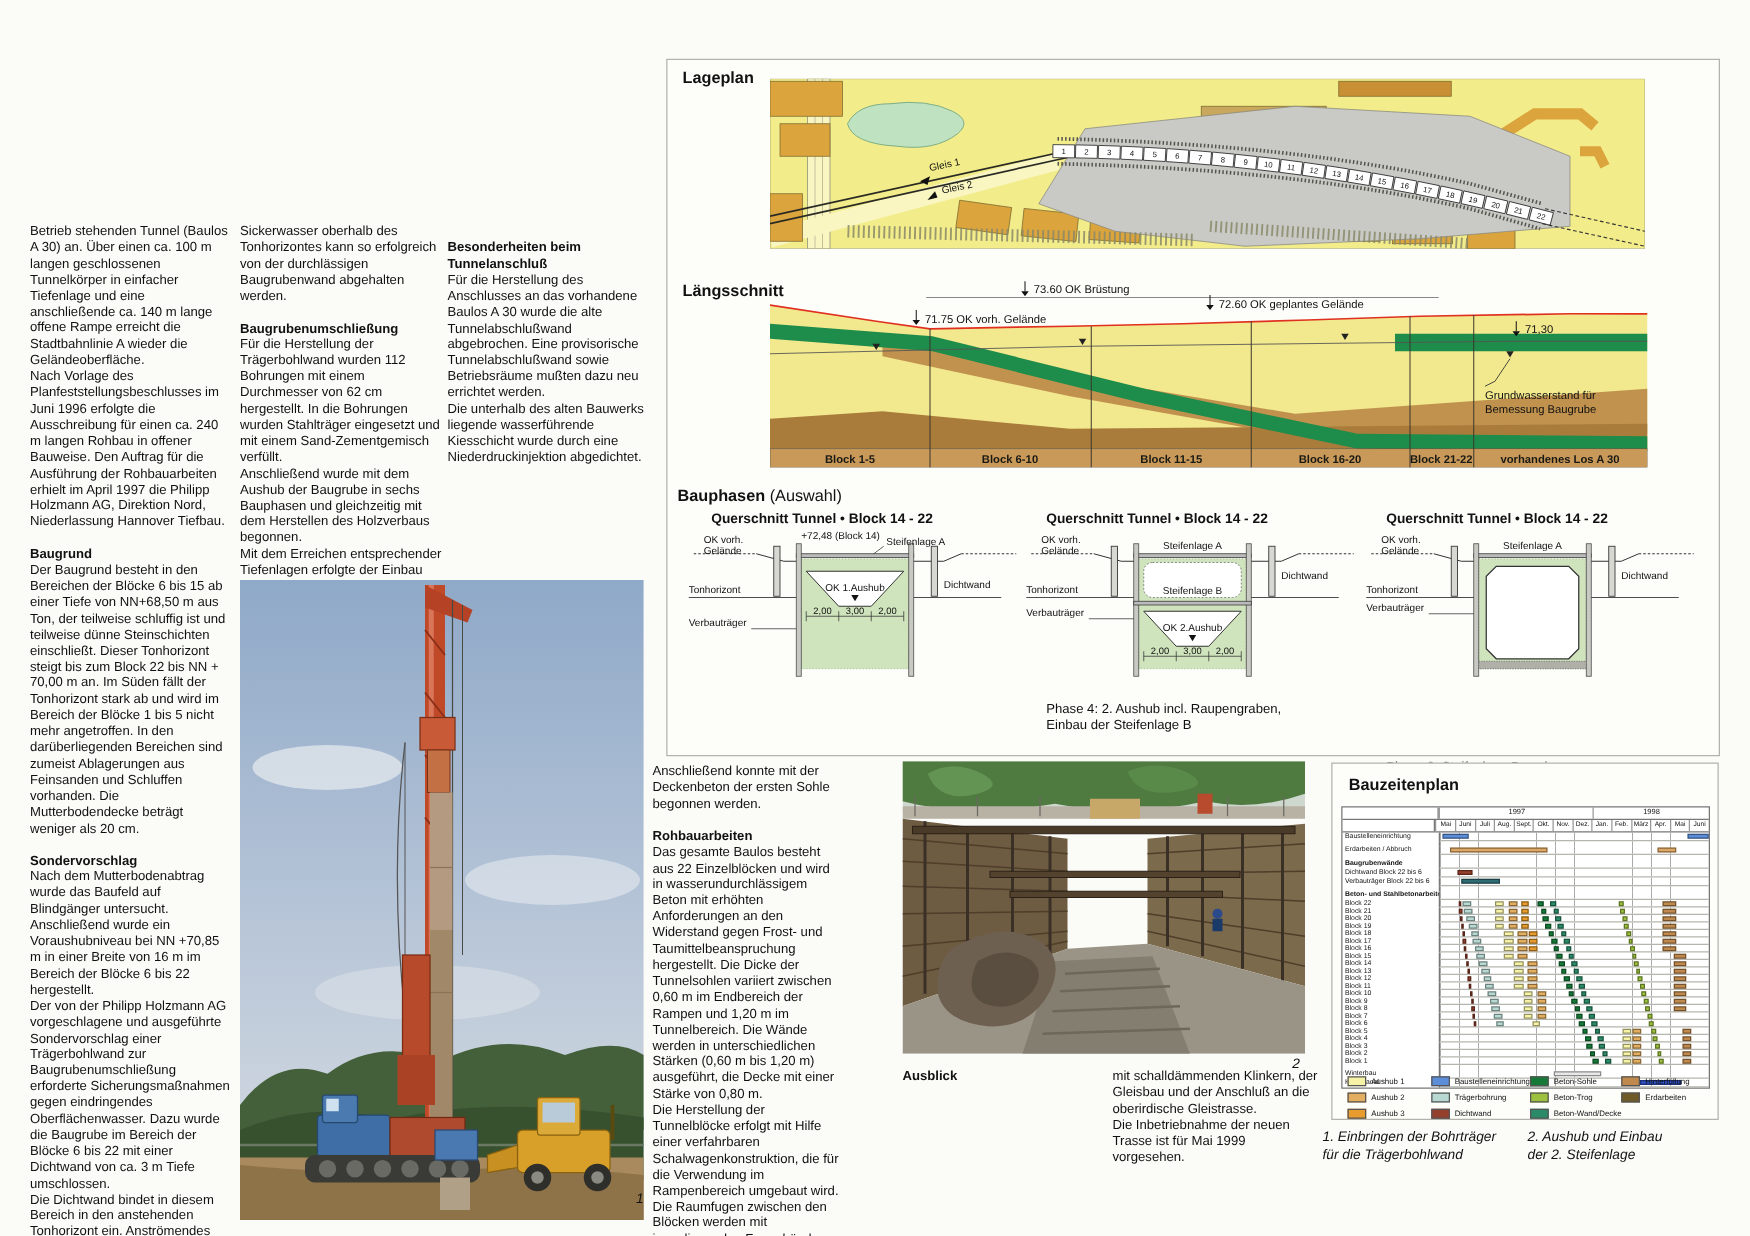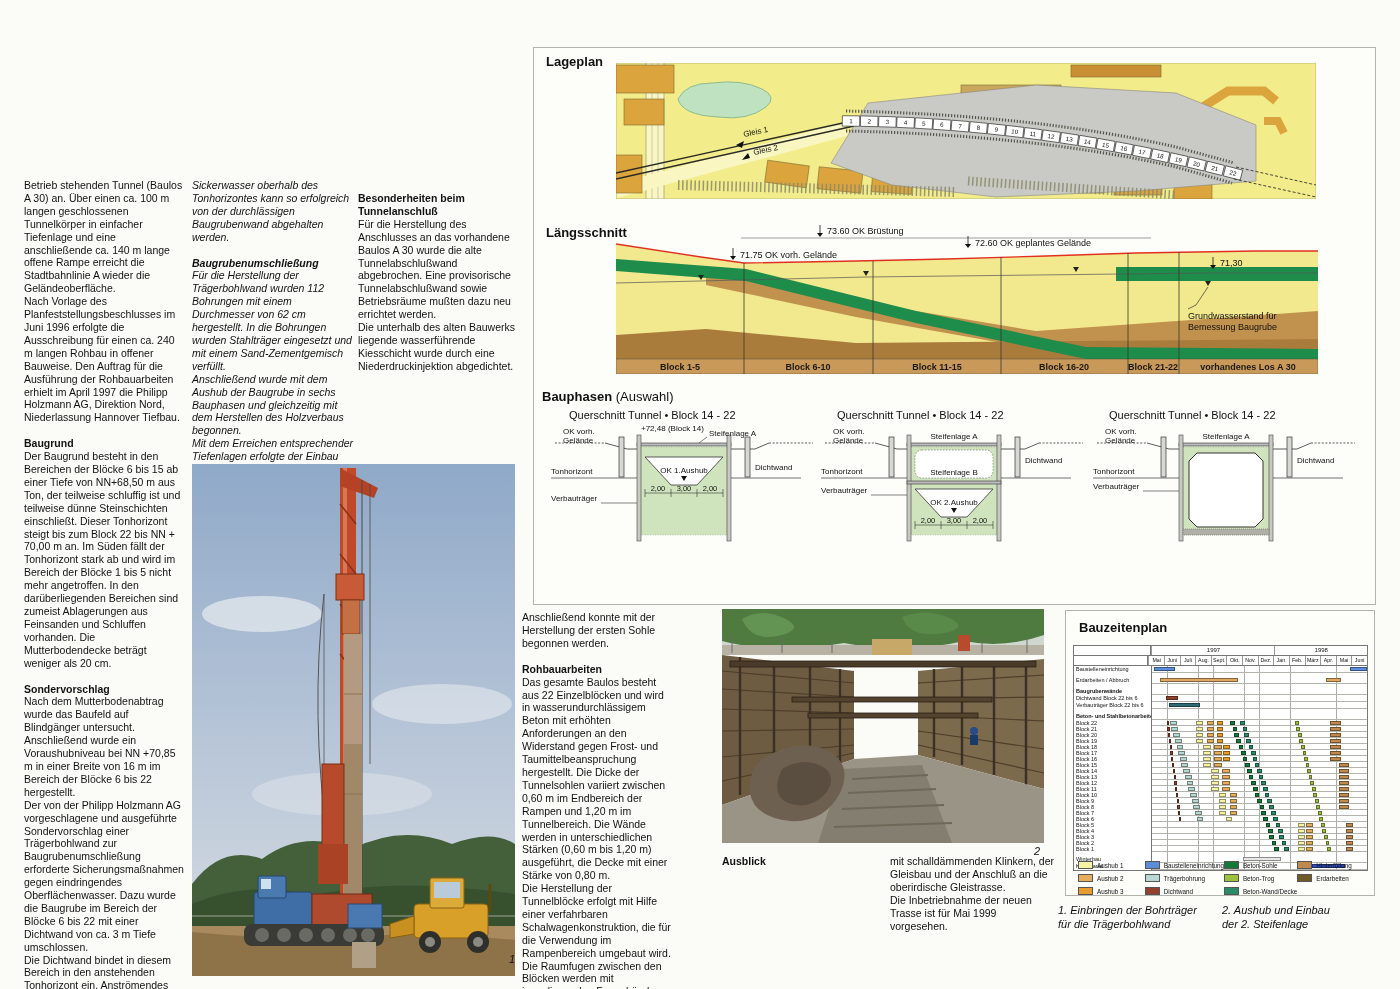--- a/index.html
+++ b/index.html
@@ -4,21 +4,21 @@
 <style>
   html,body{margin:0;padding:0;}
   body{width:1400px;height:989px;background:#fbfbf8;font-family:"Liberation Sans",sans-serif;color:#111;position:relative;overflow:hidden;}
   .abs{position:absolute;}
   .col{font-size:10.5px;line-height:12.9px;text-align:left;}
   .prel{white-space:pre-line;}
   .h{font-weight:bold;display:block;margin-top:13px;}
   .h-first{font-weight:bold;display:block;}
   .panel{border:1px solid #b3b3ac;background:#fdfdfa;}
   .sect-title{font-size:13px;font-weight:bold;}
-  .qs-title{font-size:11px;font-weight:normal;}
+  .qs-title{font-size:11px;font-weight:bold;}
   .qs-cap{font-size:10.5px;line-height:13px;white-space:pre-line;}
   .figcap{font-size:11px;font-style:italic;line-height:14px;white-space:pre-line;}
   .photonum{font-size:11px;font-style:italic;text-align:right;}
   
   #gantt{font-size:5.5px;color:#111;}
   .g-table{border:1px solid #777;background:#fff;}
   .g-hrow{display:flex;border-bottom:0.5px solid #777;}
   .g-hcell{border-left:0.5px solid #999;text-align:center;font-size:6px;line-height:9px;height:9px;overflow:hidden;}
   .g-row{display:flex;}
   .g-label{width:78px;padding-left:2px;box-sizing:border-box;border-right:0.7px solid #777;overflow:hidden;white-space:nowrap;line-height:1.15;}
@@ -37,21 +37,21 @@
 Nach Vorlage des Planfeststellungsbeschlusses im Juni 1996 erfolgte die Ausschreibung für einen ca. 240 m langen Rohbau in offener Bauweise. Den Auftrag für die Ausführung der Rohbauarbeiten erhielt im April 1997 die Philipp Holzmann AG, Direktion Nord, Niederlassung Hannover Tiefbau.</span>
   <span class="h">Baugrund</span>
   <span class="prel">Der Baugrund besteht in den Bereichen der Blöcke 6 bis 15 ab einer Tiefe von NN+68,50 m aus Ton, der teilweise schluffig ist und teilweise dünne Steinschichten einschließt. Dieser Tonhorizont steigt bis zum Block 22 bis NN + 70,00 m an. Im Süden fällt der Tonhorizont stark ab und wird im Bereich der Blöcke 1 bis 5 nicht mehr angetroffen. In den darüberliegenden Bereichen sind zumeist Ablagerungen aus Feinsanden und Schluffen vorhanden. Die Mutterbodendecke beträgt weniger als 20 cm.</span>
   <span class="h">Sondervorschlag</span>
   <span class="prel">Nach dem Mutterbodenabtrag wurde das Baufeld auf Blindgänger untersucht.
 Anschließend wurde ein Voraushubniveau bei NN +70,85 m in einer Breite von 16 m im Bereich der Blöcke 6 bis 22 hergestellt.
 Der von der Philipp Holzmann AG vorgeschlagene und ausgeführte Sondervorschlag einer Trägerbohlwand zur Baugrubenumschließung erforderte Sicherungsmaßnahmen gegen eindringendes Oberflächenwasser. Dazu wurde die Baugrube im Bereich der Blöcke 6 bis 22 mit einer Dichtwand von ca. 3 m Tiefe umschlossen.
 Die Dichtwand bindet in diesem Bereich in den anstehenden Tonhorizont ein. Anströmendes Regen- und</span>
 </div>
 
-<div class="abs col" style="left:192px;top:179px;width:162px;font-style:italic;">
+<div class="abs col" style="left:192px;top:179px;width:162px;">
   <span class="prel">Sickerwasser oberhalb des Tonhorizontes kann so erfolgreich von der durchlässigen Baugrubenwand abgehalten werden.</span>
   <span class="h">Baugrubenumschließung</span>
   <span class="prel">Für die Herstellung der Trägerbohlwand wurden 112 Bohrungen mit einem Durchmesser von 62 cm hergestellt. In die Bohrungen wurden Stahlträger eingesetzt und mit einem Sand-Zementgemisch verfüllt.
 Anschließend wurde mit dem Aushub der Baugrube in sechs Bauphasen und gleichzeitig mit dem Herstellen des Holzverbaus begonnen.
 Mit dem Erreichen entsprechender Tiefenlagen erfolgte der Einbau der horizontalen</span>
 </div>
 
 <div class="abs col" style="left:358px;top:179px;width:162px;">
   <span class="h">Besonderheiten beim Tunnelanschluß</span>
   <span class="prel">Für die Herstellung des Anschlusses an das vorhandene Baulos A 30 wurde die alte Tunnelabschlußwand abgebrochen. Eine provisorische Tunnelabschlußwand sowie Betriebsräume mußten dazu neu errichtet werden.
@@ -398,26 +398,28 @@
     <g font-size="8" fill="#111">
       <text x="14" y="11">OK vorh.</text>
       <text x="14" y="20">Gelände</text>
       <text x="2" y="51">Tonhorizont</text>
       <text x="2" y="66">Verbauträger</text>
       <text x="206" y="40">Dichtwand</text>
       <text x="135" y="16" text-anchor="middle">Steifenlage A</text>
     </g>
   </svg>
 
+  <div class="abs qs-cap" style="left:303px;top:513px;width:230px;">Phase 4: 2. Aushub incl. Raupengraben,
+Einbau der Steifenlage B</div>
   <div class="abs qs-cap" style="left:575px;top:513px;width:240px;margin-top:47px;">Phase 6: Steifenlage B ausbauen,
 Wand- und Deckenbeton einbringen</div>
 </div>
 
 <div class="abs col" style="left:522px;top:611px;width:150px;">
-  <span class="prel">Anschließend konnte mit der Herstellung der ersten Sohle begonnen werden.</span>
+  <span class="prel">Anschließend konnte mit der Deckenbeton der ersten Sohle begonnen werden.</span>
   <span class="h">Rohbauarbeiten</span>
   <span class="prel">Das gesamte Baulos besteht aus 22 Einzelblöcken und wird in wasserundurchlässigem Beton mit erhöhten Anforderungen an den Widerstand gegen Frost- und Taumittelbeanspruchung hergestellt. Die Dicke der Tunnelsohlen variiert zwischen 0,60 m im Endbereich der Rampen und 1,20 m im Tunnelbereich. Die Wände werden in unterschiedlichen Stärken (0,60 m bis 1,20 m) ausgeführt, die Decke mit einer Stärke von 0,80 m.
 Die Herstellung der Tunnelblöcke erfolgt mit Hilfe einer verfahrbaren Schalwagenkonstruktion, die für die Verwendung im Rampenbereich umgebaut wird. Die Raumfugen zwischen den Blöcken werden mit innenliegenden Fugenbändern wasserdicht hergestellt.</span>
 </div>
 
 <svg class="abs" style="left:722px;top:609px;" width="322" height="234" viewBox="0 0 322 234">
   <rect x="0" y="0" width="322" height="40" fill="#cfd8cf"></rect>
   <path d="M0,0 h322 v26 q-40,14 -80,6 q-60,14 -120,2 q-70,12 -122,-2 Z" fill="#4f7a40"></path>
   <path d="M20,10 q20,-12 44,0 q18,10 -4,16 q-30,8 -40,-16 Z" fill="#639454"></path>
   <path d="M180,8 q26,-10 50,2 q16,10 -8,14 q-34,6 -42,-16 Z" fill="#5a8a4a"></path>

